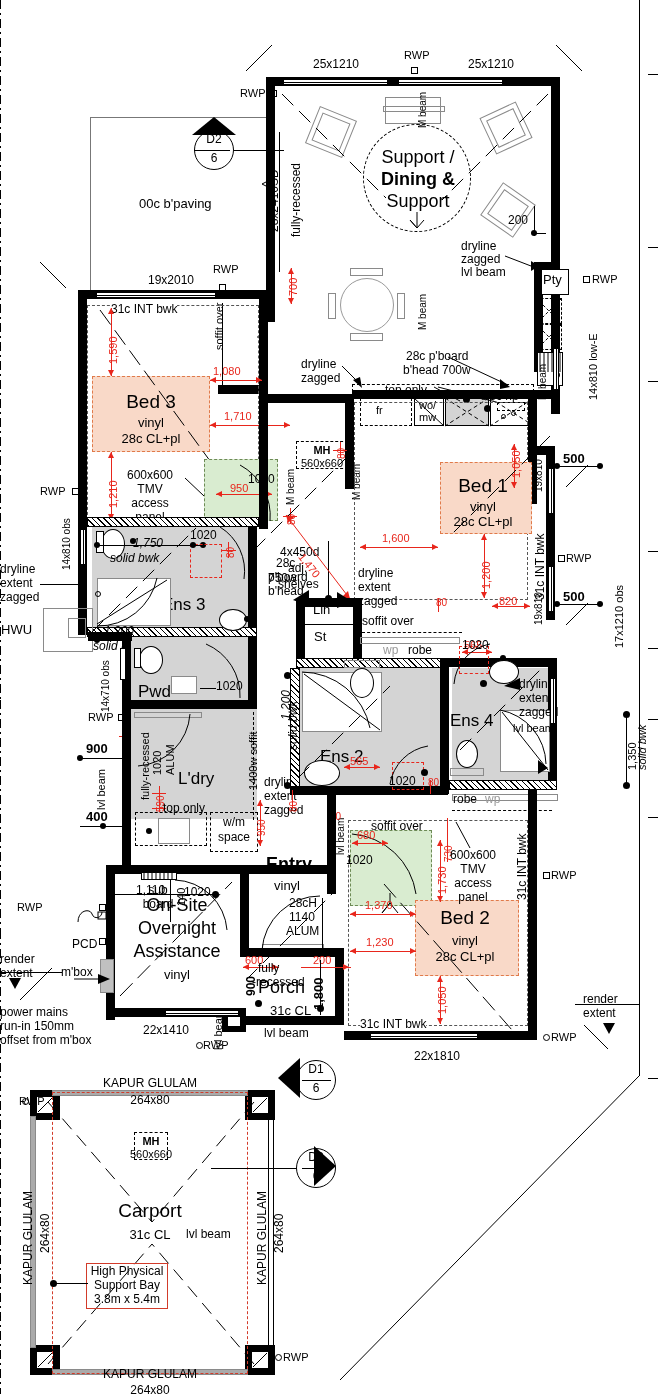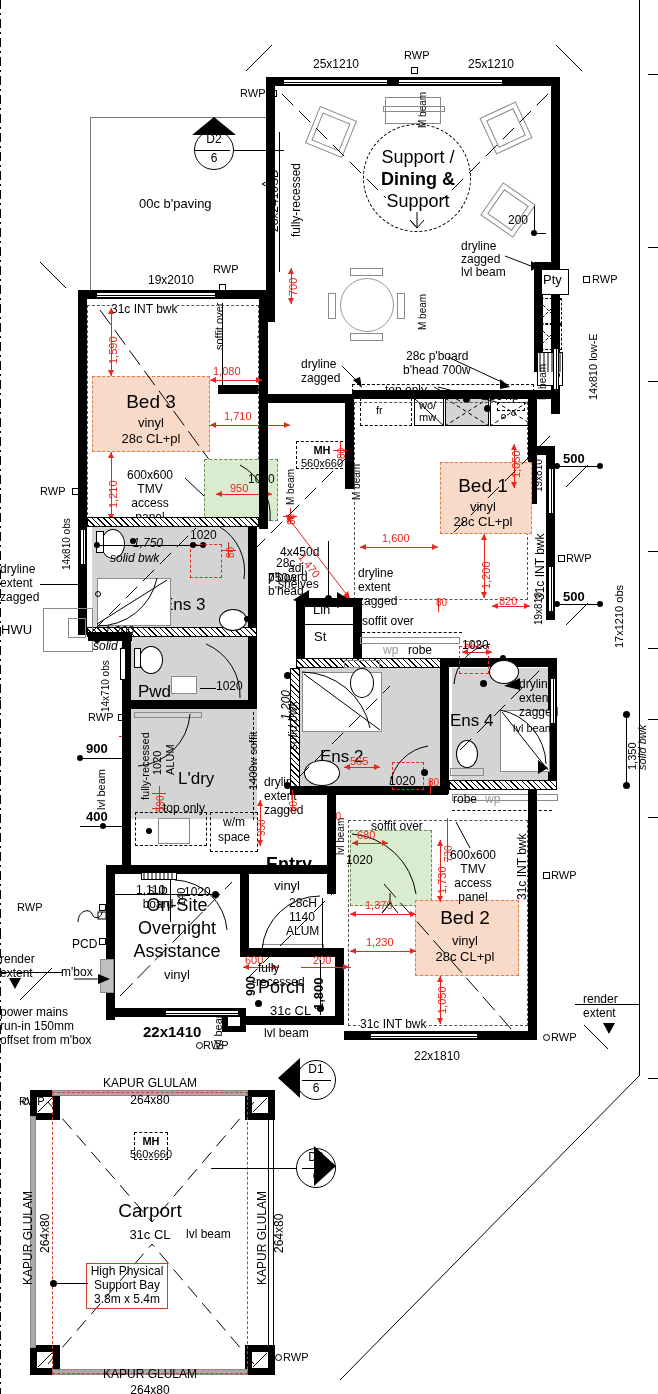--- a/index.html
+++ b/index.html
@@ -685,21 +685,21 @@
     </svg>
   <div class="hl" style="left:302px;top:1080px;width:29px;"></div>
   <div class="bubtxt" style="left:296px;top:1062px;">D1</div>
   <div class="bubtxt" style="left:296px;top:1081px;">6</div>
 
   <div class="wall" style="left:106px;top:865px;width:9px;height:155px;"></div>
   <div class="wall" style="left:106px;top:865px;width:140px;height:9px;"></div>
   <div class="wall" style="left:106px;top:1008px;width:140px;height:9px;"></div>
   <div class="wallw" style="left:165px;top:1010px;width:74px;height:6px;"></div>
   <div class="hl" style="left:165px;top:1013px;width:74px;"></div>
-  <div class="t" style="left:143px;top:1024px;font-size:15px;font-weight:bold;">22x1410</div>
+  <div class="t" style="left:143px;top:1024px;font-size:12px;">22x1410</div>
   <div class="tc" style="left:110px;top:896px;width:134px;font-size:18px;">On-Site</div>
   <div class="tc" style="left:110px;top:919px;width:134px;font-size:18px;">Overnight</div>
   <div class="tc" style="left:110px;top:942px;width:134px;font-size:18px;">Assistance</div>
   <div class="tc" style="left:110px;top:968px;width:134px;font-size:13px;">vinyl</div>
   <svg width="120" height="120" style="left:116px;top:880px;">
       <line x1="4" y1="116" x2="116" y2="2" stroke="#000" stroke-dasharray="18,7"></line>
     </svg>
   <div class="blkbox" style="left:141px;top:872px;width:36px;height:8px;background:#fff;"></div>
   <svg width="36" height="8" style="left:141px;top:872px;">
     <line x1="3" y1="0" x2="3" y2="8" stroke="#000"></line>

